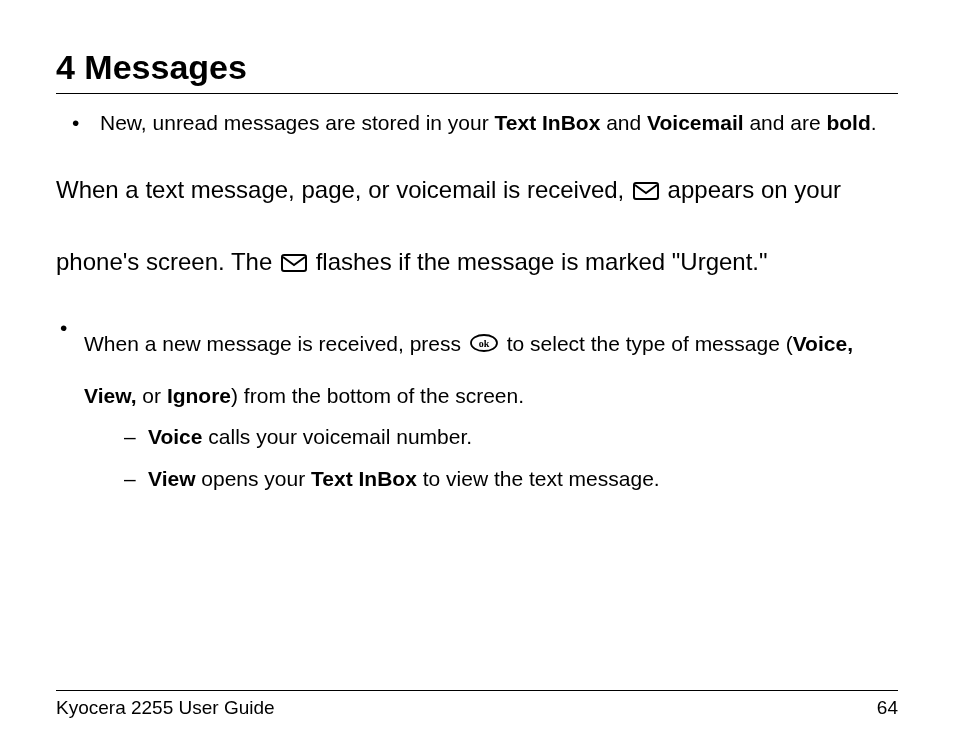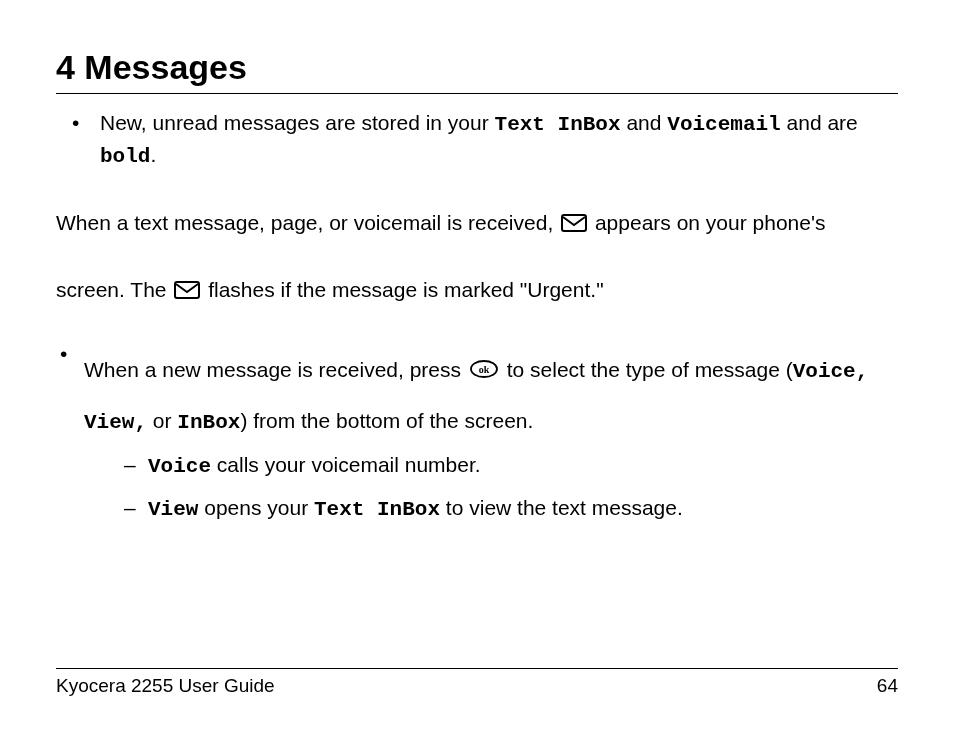--- a/index.html
+++ b/index.html
@@ -50,21 +50,21 @@
     position: absolute;
     left: 16px;
     top: 0;
   }
   h2 {
     font-size: 25px;
     font-weight: 700;
     margin: 14px 0 10px 0;
   }
   p.sub {
-    font-size: 21px;
+    font-size: 24px;
     line-height: 1.5;
     margin: 0 0 12px 0;
   }
   ul.sub {
     list-style: none;
     padding: 0;
     margin: 0;
   }
   ul.sub > li {
     font-size: 21px;
@@ -90,31 +90,31 @@
     margin: 0 0 10px 0;
     padding-left: 64px;
     position: relative;
   }
   ul.dash > li::before {
     content: "–";
     position: absolute;
     left: 40px;
     top: 0;
   }
-  .b { font-weight: 700; font-family: Liberation Mono, monospace; }
+  .b { font-weight: 700; }
   .icon-env, .icon-ok {
     display: inline-block;
     vertical-align: middle;
     margin: 18px 2px;
   }
   .footer {
     position: absolute;
     left: 56px;
     right: 56px;
-    bottom: 41px;
+    bottom: 19px;
   }
   .footer-rule {
     border: none;
     border-top: 1.5px solid #000;
     margin: 0 0 6px 0;
   }
   .footer-row {
     display: flex;
     justify-content: space-between;
     font-size: 19px;
@@ -155,21 +155,21 @@
 
   <ul class="sub">
     <li>
       <span>When a new message is received, press </span>
       <span class="icon-ok">
         <svg width="30" height="20" viewBox="0 0 30 20">
           <ellipse cx="15" cy="10" rx="13" ry="8" fill="none" stroke="#000" stroke-width="1.8"></ellipse>
           <text x="15" y="14" text-anchor="middle" font-family="Verdana" font-size="10" font-weight="700">ok</text>
         </svg>
       </span>
-      <span> to select the type of message (</span><span class="b">Voice, View,</span><span> or </span><span class="b">InBox</span><span>) from the bottom of the screen.</span>
+      <span> to select the type of message (</span><span class="b">Voice, View,</span><span> or </span><span class="b">Ignore</span><span>) from the bottom of the screen.</span>
 
       <ul class="dash">
         <li>
           <span class="b">Voice</span><span> calls your voicemail number.</span>
         </li>
         <li>
           <span class="b">View</span><span> opens your </span><span class="b">Text InBox</span><span> to view the text message.</span>
         </li>
       </ul>
     </li>

